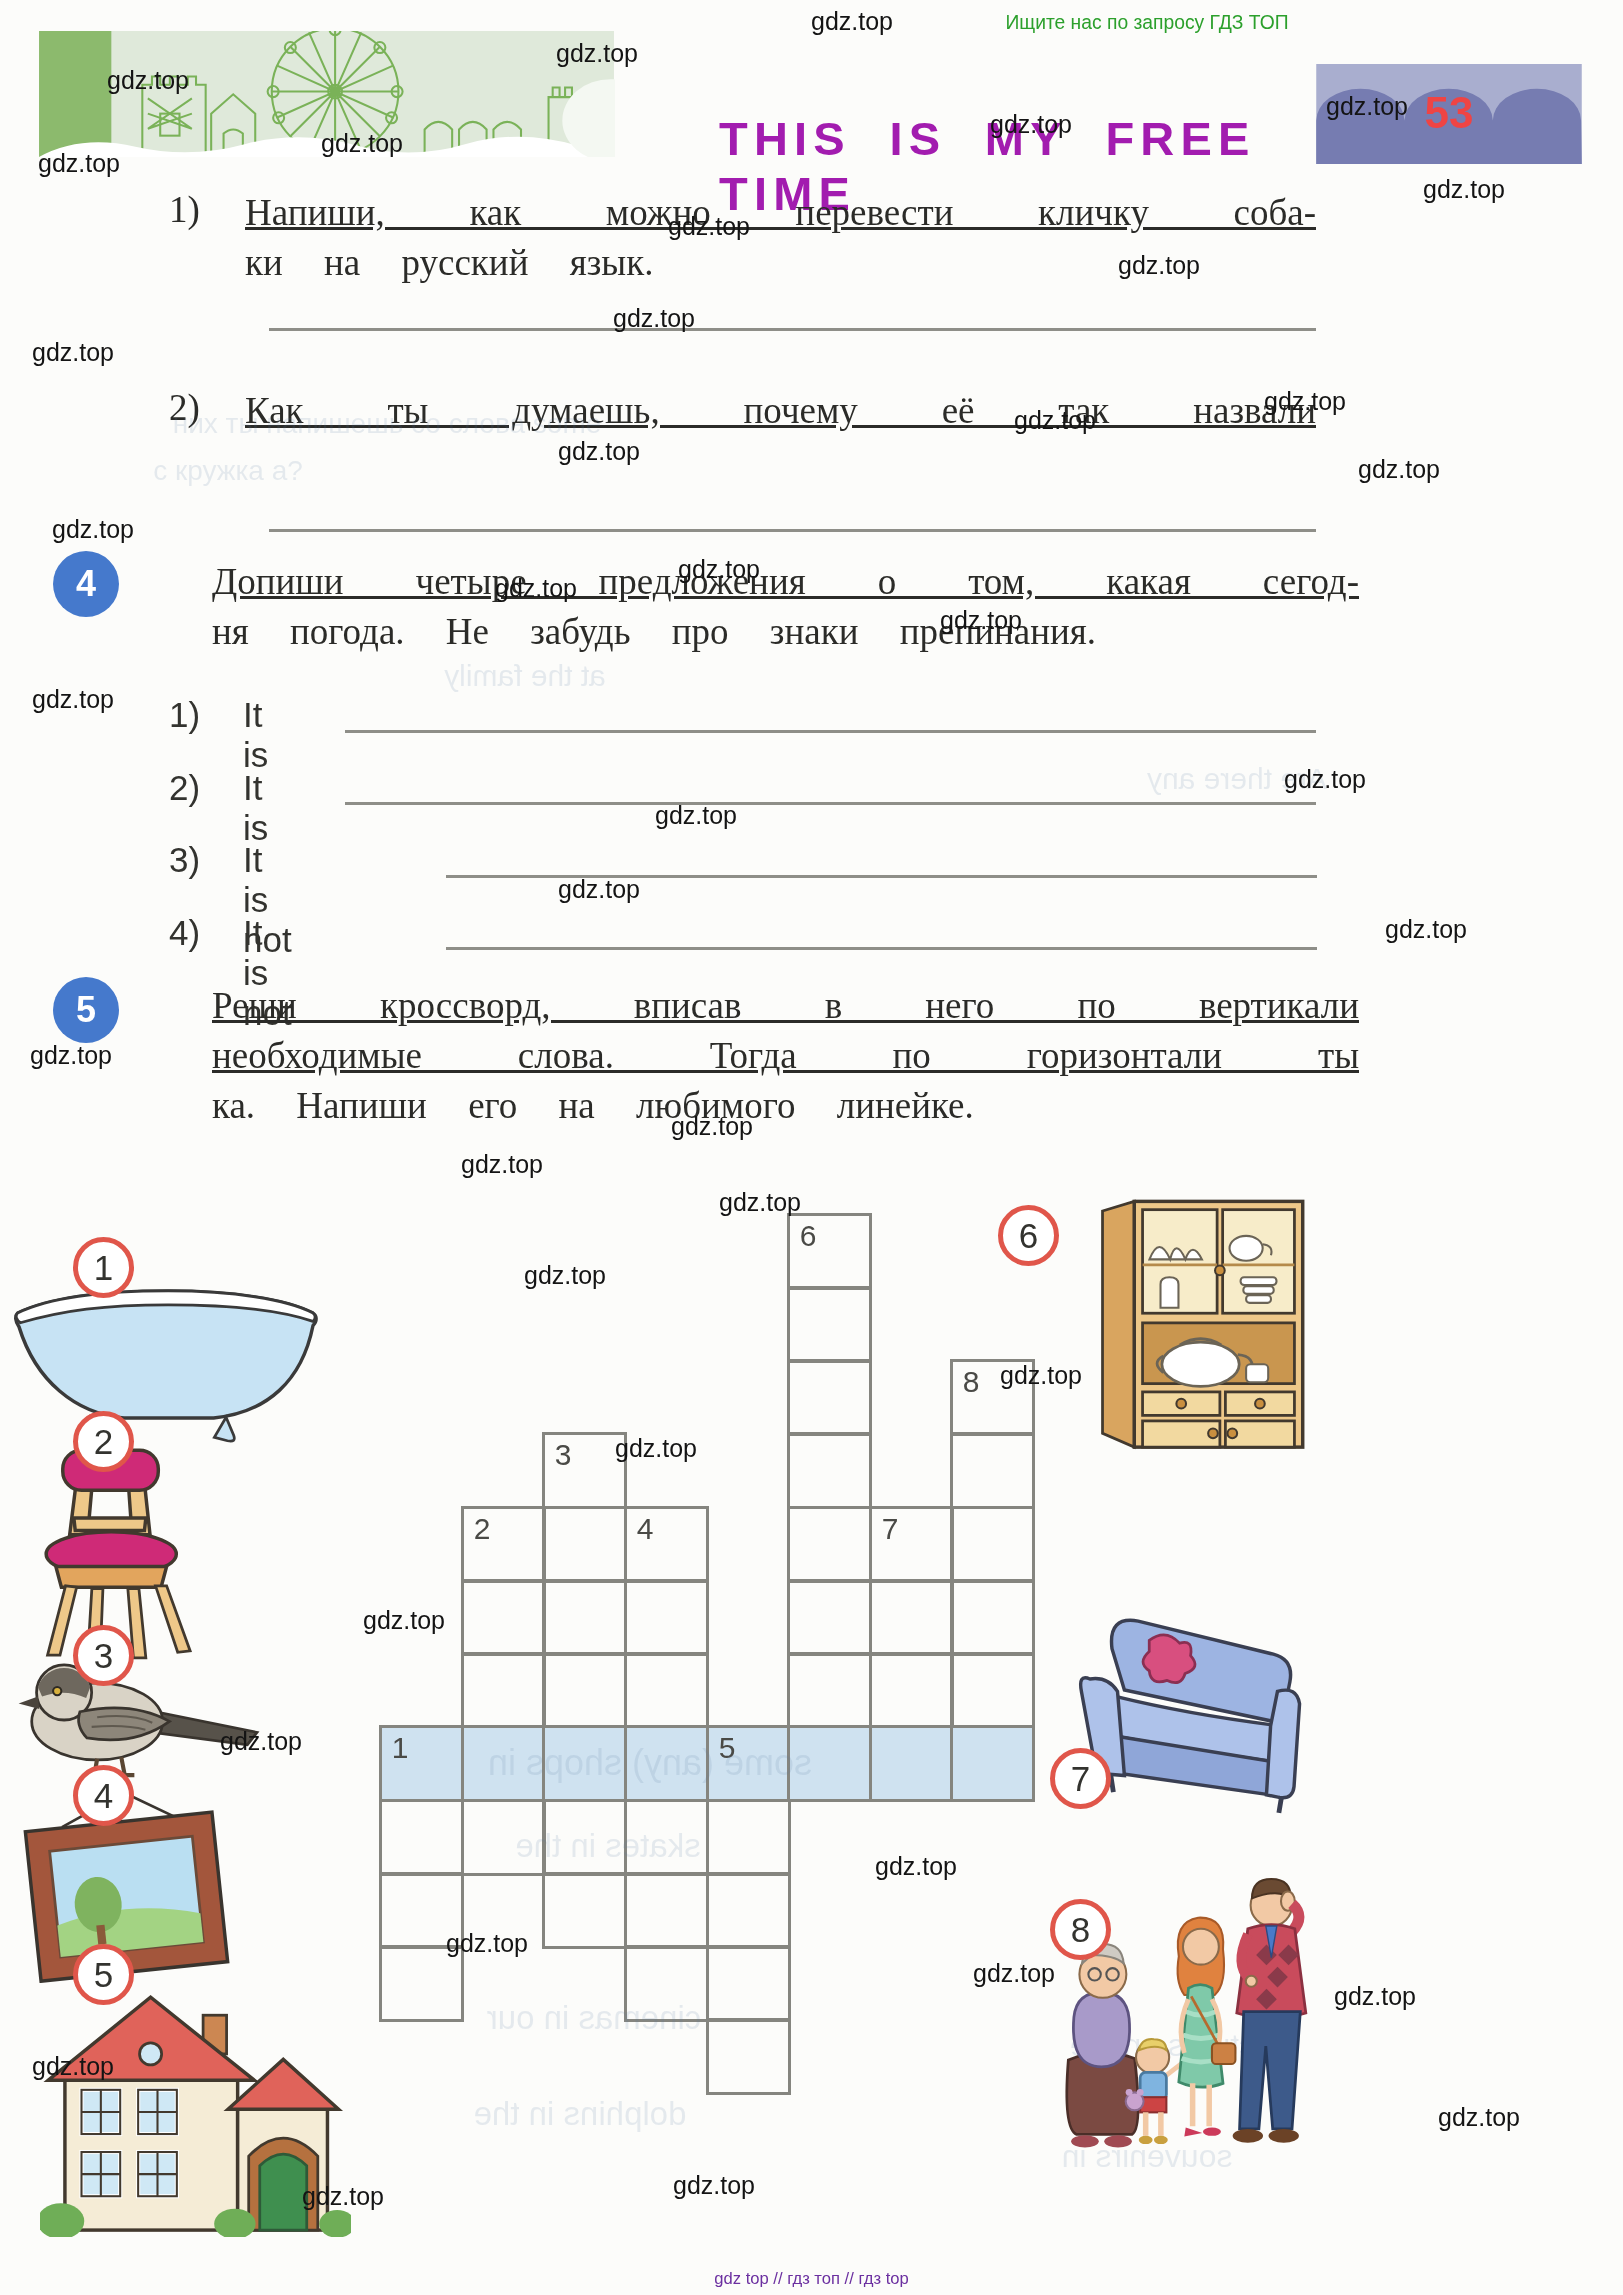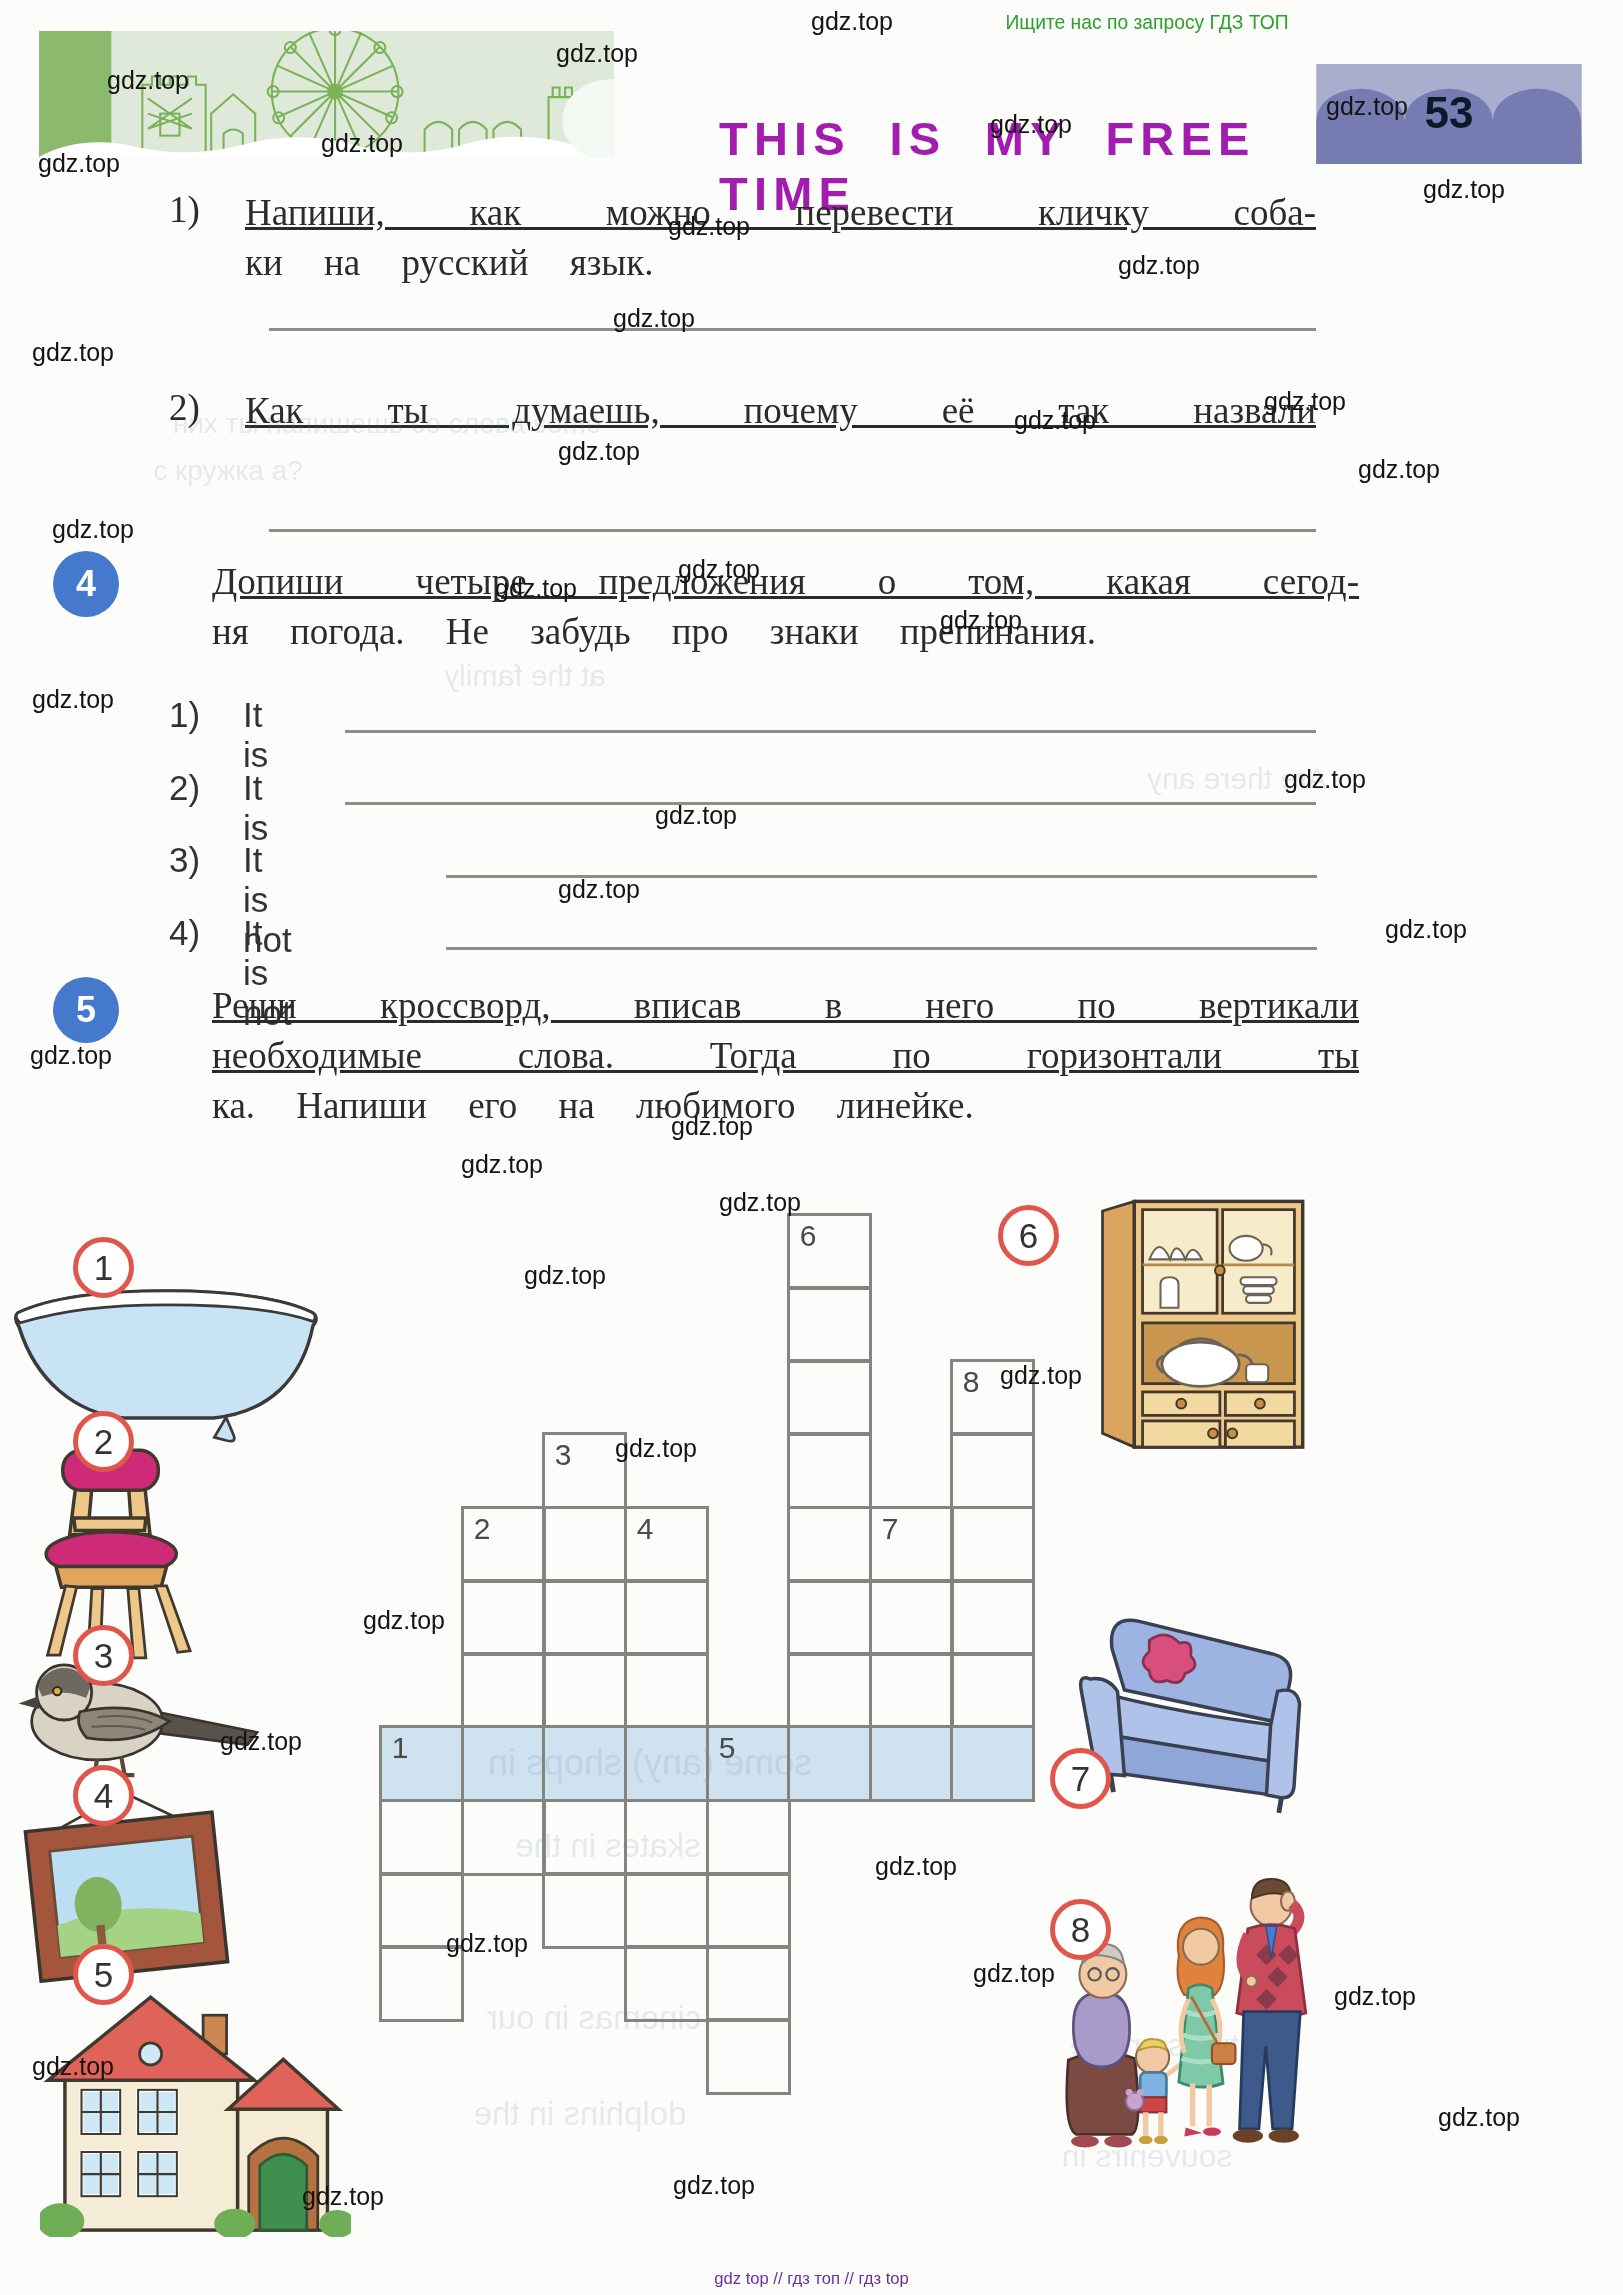--- a/index.html
+++ b/index.html
@@ -12,21 +12,21 @@
        font-family:"Liberation Serif",serif;color:#2b2b28;overflow:hidden;}
   
   .promo{position:absolute;left:933px;top:12.4px;width:428px;text-align:center;
          font-family:"Liberation Sans",sans-serif;font-size:19.3px;color:var(--promo-green);}
   .green-art{position:absolute;left:38px;top:31px;width:577px;height:126px;}
   .page-title{position:absolute;left:719px;top:111px;width:587px;text-align:left;
               font-family:"Liberation Sans",sans-serif;font-weight:bold;font-size:47px;
               letter-spacing:6.2px;word-spacing:19.3px;color:#a21caf;}
   .page-tab{position:absolute;left:1316px;top:64px;width:266px;height:100px;}
   .page-tab .num{position:absolute;left:0;top:23.5px;width:100%;text-align:center;
-                 font-family:"Liberation Sans",sans-serif;font-weight:bold;font-size:44px;color:#0f172a;}
+                 font-family:"Liberation Sans",sans-serif;font-weight:bold;font-size:44px;color:#ef4444;}
   
   .tnum{position:absolute;left:169px;font-size:37px;}
   .ttext{position:absolute;left:245px;width:1071px;font-size:37px;line-height:50px;}
   .tline{text-align:justify;text-align-last:justify;white-space:nowrap;text-decoration:underline;}
   .tlast{word-spacing:32px;}
   .wide{left:169px;width:1147px;margin-left:43px;}
   .ansline{position:absolute;height:2.8px;background:#8e8e88;}
   .badge{position:absolute;left:53px;width:66px;height:66px;border-radius:50%;
          background:var(--badge-blue);color:#fff;text-align:center;line-height:66px;
          font-family:"Liberation Sans",sans-serif;font-weight:bold;font-size:36px;}

